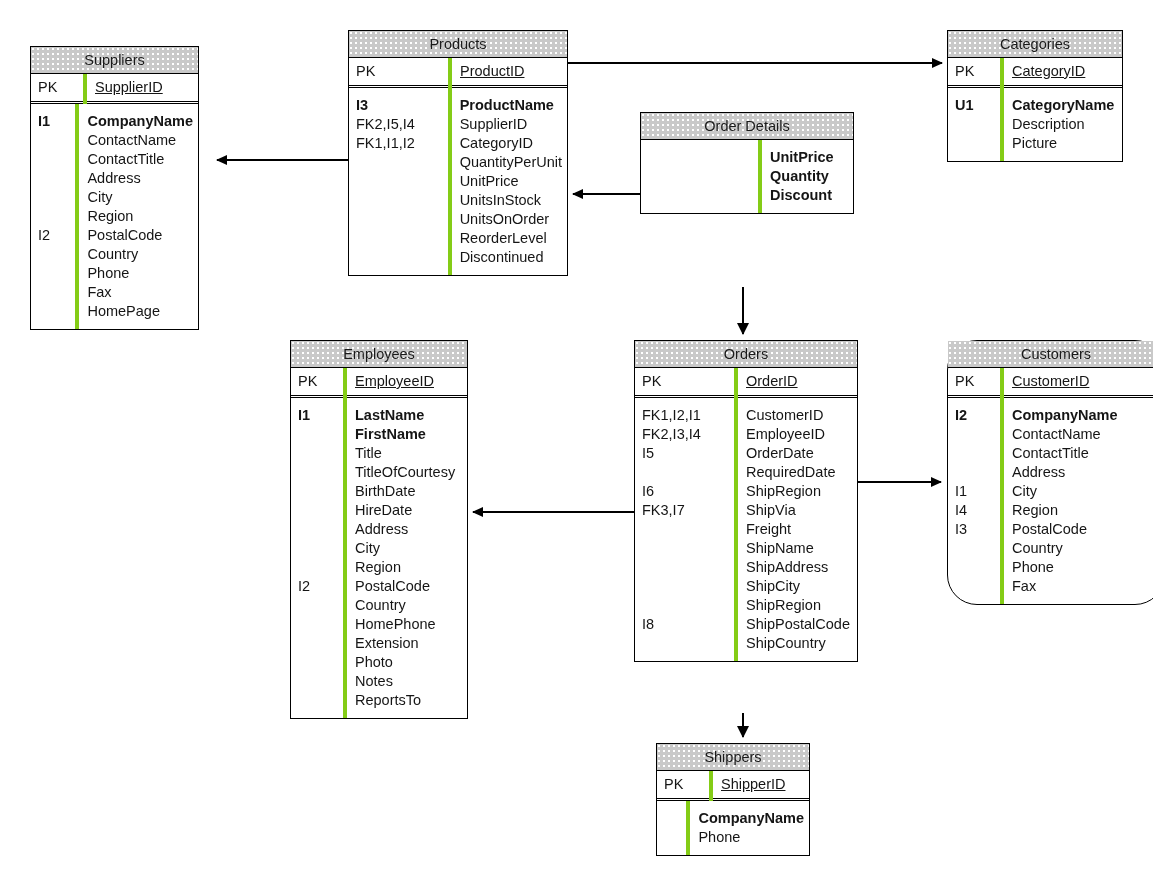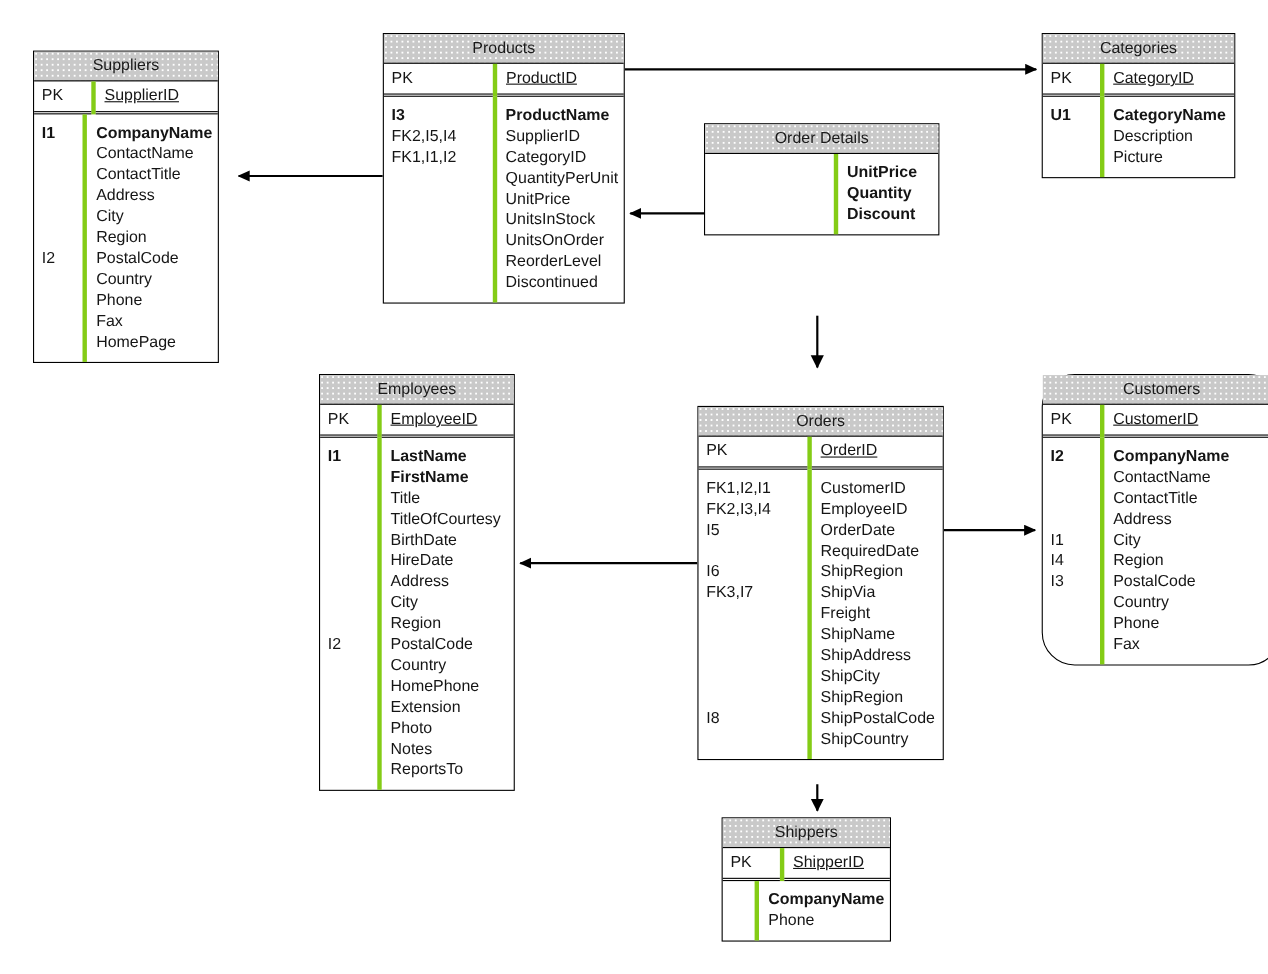--- a/index.html
+++ b/index.html
@@ -306,21 +306,21 @@
               <span class="attr-line">Country</span>
               <span class="attr-line">HomePhone</span>
               <span class="attr-line">Extension</span>
               <span class="attr-line">Photo</span>
               <span class="attr-line">Notes</span>
               <span class="attr-line">ReportsTo</span>
             </div>
           </div>
         </div>
       </div>
-      <div class="entity" style="left: 634px; top: 340px; width: 224px; margin-top: 29px;">
+      <div class="entity" style="left: 634px; top: 340px; width: 224px;">
         <div class="entity-header">Orders</div>
         <div class="section pk-section">
           <div class="row">
             <div class="cell-key" style="width: 88px;">
               <span class="key-line">PK</span>
             </div>
             <div class="cell-attr">
               <span class="attr-line underline">OrderID</span>
             </div>
           </div>

